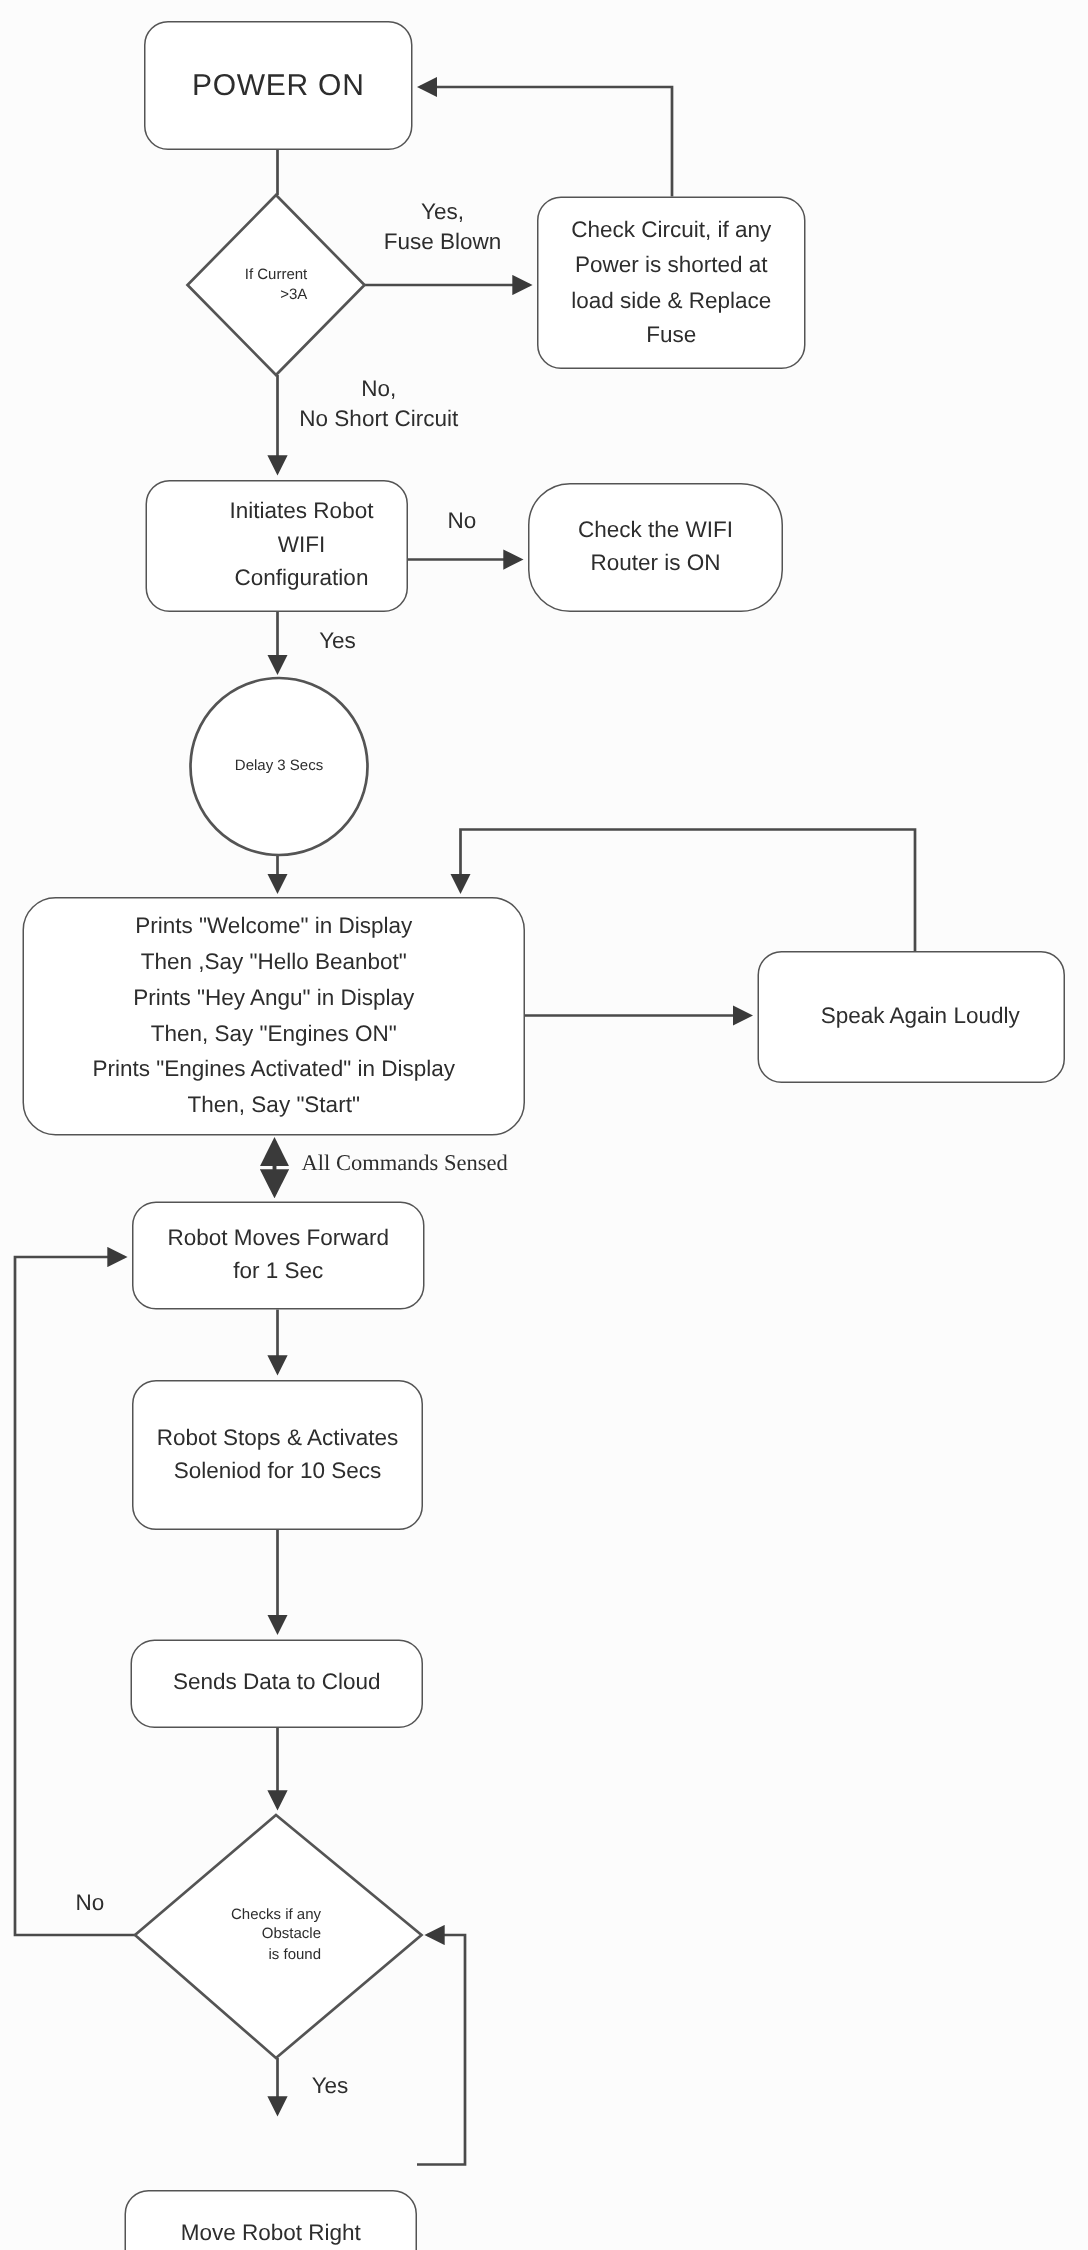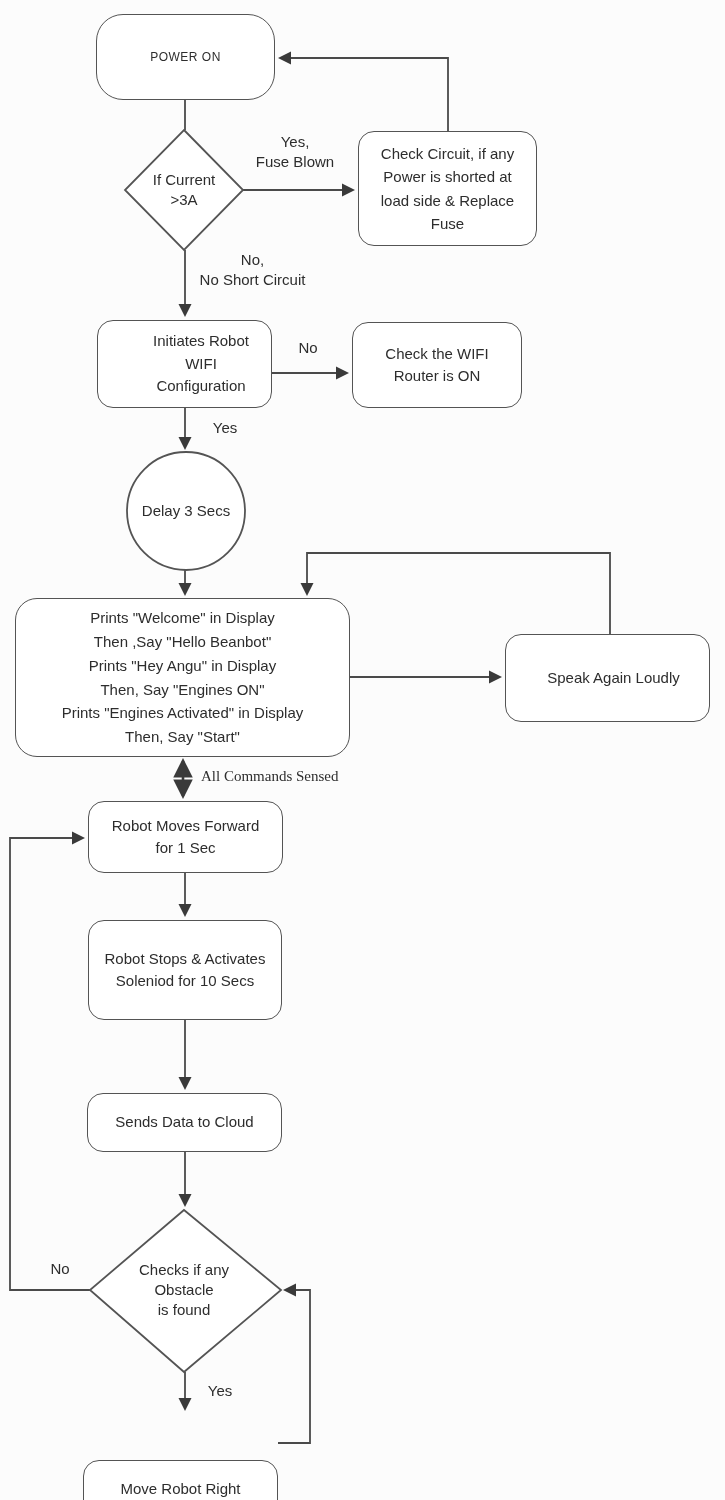--- a/index.html
+++ b/index.html
@@ -33,35 +33,35 @@
     line-height: 1.5;
     box-sizing: border-box;
     padding: 4px 8px;
   }
   .shape-label {
     position: absolute;
     z-index: 3;
     display: flex;
     align-items: center;
     justify-content: center;
-    text-align: center;
+    text-align: right;
     white-space: pre-line;
-    font-size: 15px;
+    font-size: 10px;
     line-height: 1.35;
   }
   .edge-label {
     position: absolute;
     z-index: 3;
     text-align: center;
     white-space: pre-line;
     font-size: 15px;
     line-height: 1.35;
   }
   .edge-label.left-align { text-align: left; font-family: Liberation Serif, serif; }
-  .big-text { font-size: 12px; letter-spacing: 0.5px; border-radius: 27px; }
+  .big-text { font-size: 20px; letter-spacing: 0.5px; }
   .seq-box { line-height: 1.58; border-radius: 22px; }
 </style>
 </head>
 <body>
 
 <div id="canvas">
 
   <svg id="edges-layer" viewBox="0 0 725 1500" xmlns="http://www.w3.org/2000/svg">
     <defs>
       <marker id="arrow" viewBox="0 0 10 10" refX="8.5" refY="5" markerWidth="7.5" markerHeight="7.5" orient="auto-start-reverse">
@@ -94,21 +94,21 @@
   <div class="node big-text" style="left:96px; top:14px; width:179px; height:86px;">POWER ON</div>
 
   <div class="node" style="left:358px; top:131px; width:179px; height:115px; line-height:1.55;">Check Circuit, if any
 Power is shorted at
 load side &amp; Replace
 Fuse</div>
 
   <div class="node" style="left:97px; top:320px; width:175px; height:88px;padding-left:41px;">Initiates Robot WIFI
 Configuration</div>
 
-  <div class="node" style="left:352px; top:322px; width:170px; height:86px;">Check the WIFI
+  <div class="node" style="left:352px; top:322px; width:170px; height:86px;border-radius:28px;">Check the WIFI
 Router is ON</div>
 
   <div class="node seq-box" style="left:15px; top:598px; width:335px; height:159px;">Prints "Welcome" in Display
 Then ,Say "Hello Beanbot"
 Prints "Hey Angu" in Display
 Then, Say "Engines ON"
 Prints "Engines Activated" in Display
 Then, Say "Start"</div>
 
   <div class="node" style="left:505px; top:634px; width:205px; height:88px;padding-left:20px;">Speak Again Loudly</div>

